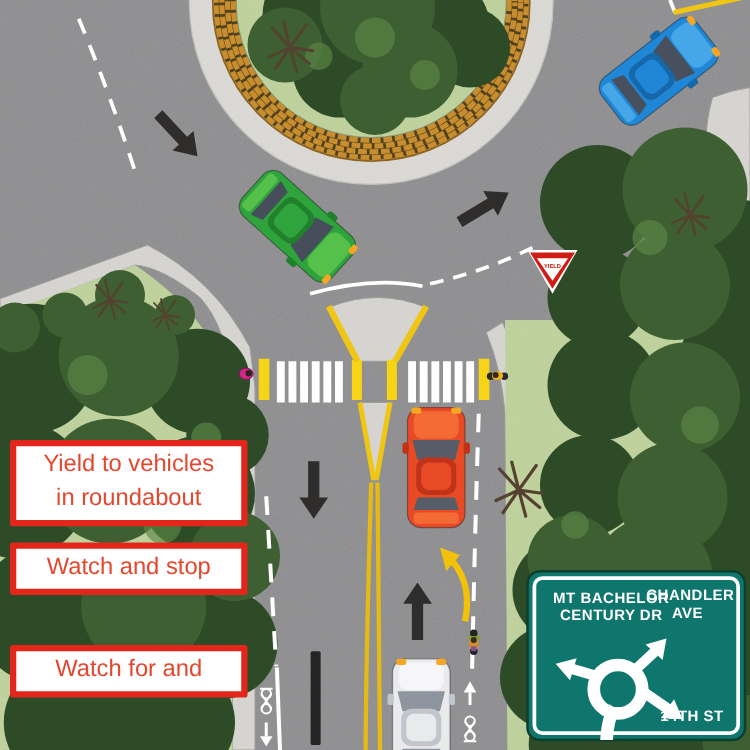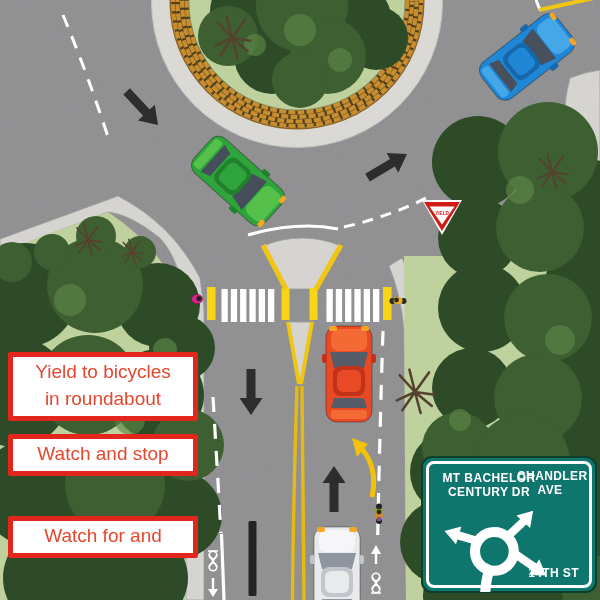--- a/index.html
+++ b/index.html
@@ -265,21 +265,21 @@
 
   <g>
     <path d="M422,200 L462,200 L442,235 Z" fill="#ffffff"></path>
     <path d="M424,202 L460,202 L442,231 Z" fill="#cf1d15"></path>
     <path d="M429.5,206.5 L454.5,206.5 L442,224.5 Z" fill="#ffffff"></path>
     <text x="442" y="214.5" font-size="4.6" font-weight="bold" fill="#cf1d15" text-anchor="middle" font-family="Liberation Sans, sans-serif">YIELD</text>
   </g>
 </svg>
 
 <div class="ibox ibox-1">
-  <span>Yield to bicycles</span><br>
+  <span>Yield to vehicles</span><br>
   <span>in roundabout</span>
 </div>
 <div class="ibox ibox-2">
   <span>Watch and stop</span><br>
 </div>
 <div class="ibox ibox-3">
   <span>Watch for and</span><br>
 </div>
 
 <div class="guide-sign">

